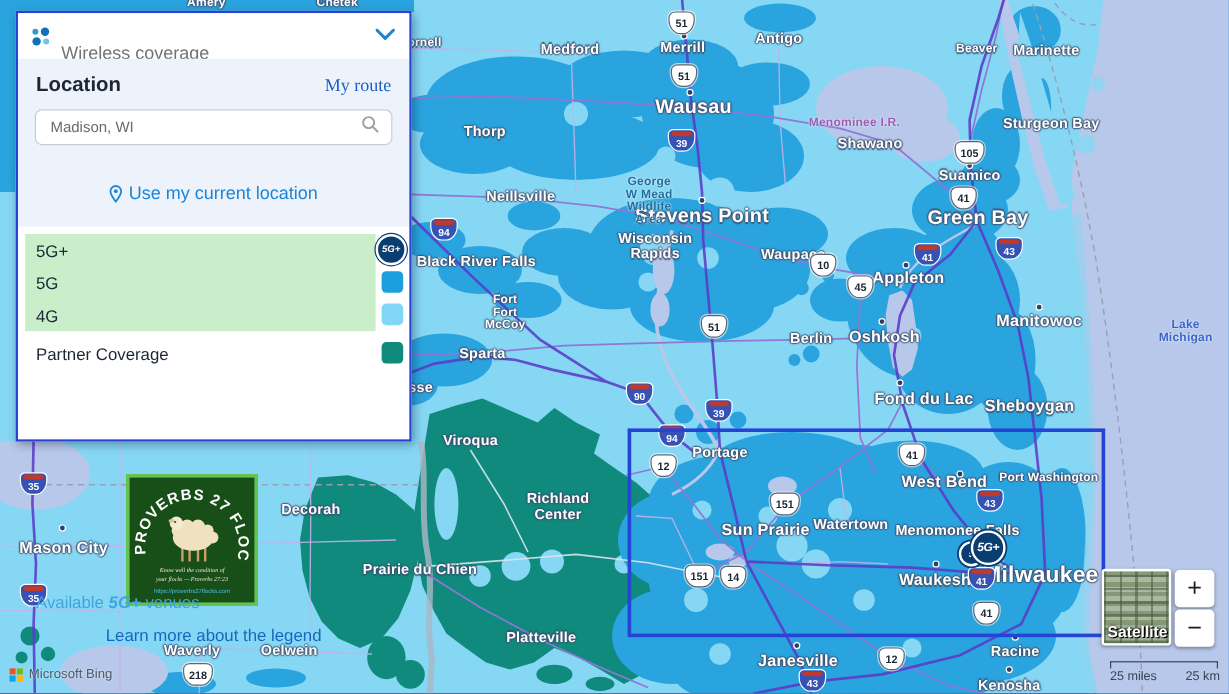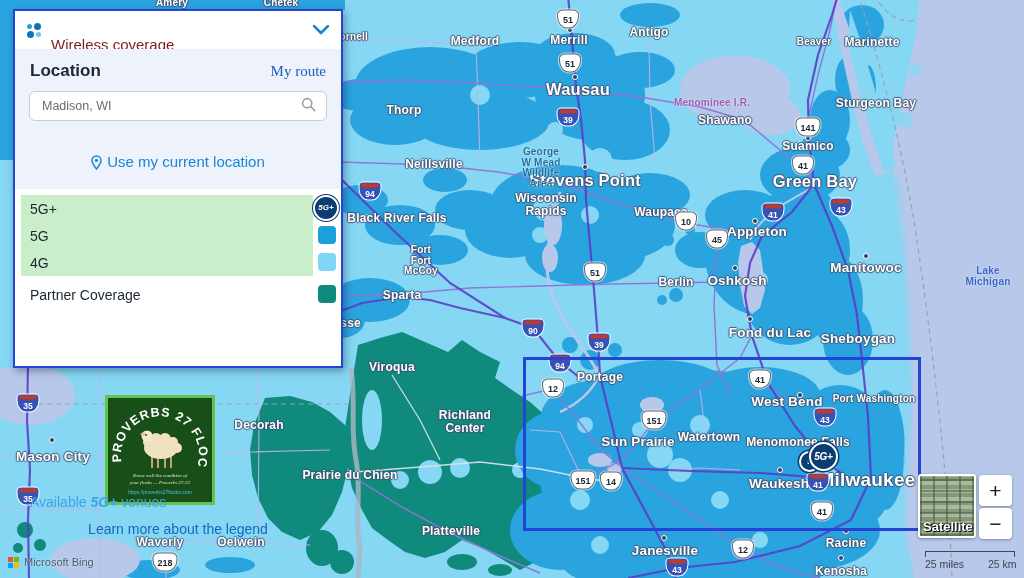--- a/index.html
+++ b/index.html
@@ -37,21 +37,21 @@
   
   .panel{position:absolute;left:13px;top:9px;width:326px;height:355px;background:#fff;border:2px solid #2544d6;
          z-index:5;box-shadow:2px 3px 8px rgba(0,0,30,.35);}
   .p-head{position:absolute;left:0;top:0;right:0;height:38px;display:flex;align-items:center;padding:0 12px;background:#fff;}
   .p-dots{width:15px;height:15px;position:relative;margin-right:9px;flex:none;}
   .p-dots i{position:absolute;border-radius:50%;}
   .p-dots .d1{left:0;top:1px;width:5px;height:5px;background:#2f9ad6;}
   .p-dots .d2{left:7px;top:0;width:7px;height:7px;background:#0f72b8;}
   .p-dots .d3{left:0;top:8px;width:7px;height:7px;background:#0f72b8;}
   .p-dots .d4{left:9px;top:9px;width:5px;height:5px;background:#6cc4ea;}
-  .p-title{font-size:15px;color:#7f1d1d;flex:1;margin-top:28px;}
+  .p-title{font-size:15px;color:#737373;flex:1;margin-top:28px;}
   .p-chev{flex:none;}
   .p-loc{position:absolute;left:0;top:38px;right:0;height:140px;background:#edf2fb;}
   .p-loc-row{position:absolute;left:15px;right:15px;top:12px;display:flex;align-items:baseline;}
   .p-loc-label{font-size:17px;font-weight:700;color:#1c2733;flex:1;}
   .p-route{font-family:"Liberation Serif",serif;font-size:15px;color:#1b5fc2;cursor:pointer;}
   .p-input{position:absolute;left:14px;right:14px;top:42px;height:28px;background:#fff;border:1px solid #c9ced6;
            border-radius:6px;display:flex;align-items:center;padding:0 10px;}
   .p-input input{border:0;outline:0;flex:1;font-size:12.5px;color:#6b6b6b;font-family:"Liberation Sans",sans-serif;background:transparent;}
   .p-useloc{position:absolute;left:0;right:0;top:104px;text-align:center;color:#1a86d8;font-size:15px;cursor:pointer;}
   .p-useloc svg{vertical-align:-3px;margin-right:5px;}
@@ -346,21 +346,21 @@
 Center</div>
       <div class="lbl md" style="left: 451px; top: 531px;">Platteville</div>
       <div class="lbl area sm" style="left: 712px; top: 75px; color: rgb(160, 90, 180);">Menominee I.R.</div>
       <div class="lbl area sm" style="left: 541px; top: 140px; color: rgb(29, 111, 157);">George
 W Mead
 Wildlife
 Area</div>
       <div class="lbl area sm" style="left: 988px; top: 249px; color: rgb(60, 99, 200);">Lake Michigan</div>
       <div class="sh us" style="left: 568px; top: 19px;">51</div>
       <div class="sh us" style="left: 570px; top: 63px;">51</div>
-      <div class="sh us wide" style="left: 808px; top: 127px;">141</div>
+      <div class="sh us wide" style="left: 808px; top: 127px;">105</div>
       <div class="sh us" style="left: 803px; top: 165px;">41</div>
       <div class="sh us" style="left: 686px; top: 221px;">10</div>
       <div class="sh us" style="left: 717px; top: 239px;">45</div>
       <div class="sh us" style="left: 595px; top: 272px;">51</div>
       <div class="sh us" style="left: 553px; top: 388px;">12</div>
       <div class="sh us" style="left: 760px; top: 379px;">41</div>
       <div class="sh us wide" style="left: 654px; top: 420px;">151</div>
       <div class="sh us wide" style="left: 583px; top: 480px;">151</div>
       <div class="sh us" style="left: 611px; top: 481px;">14</div>
       <div class="sh us" style="left: 822px; top: 511px;">41</div>

